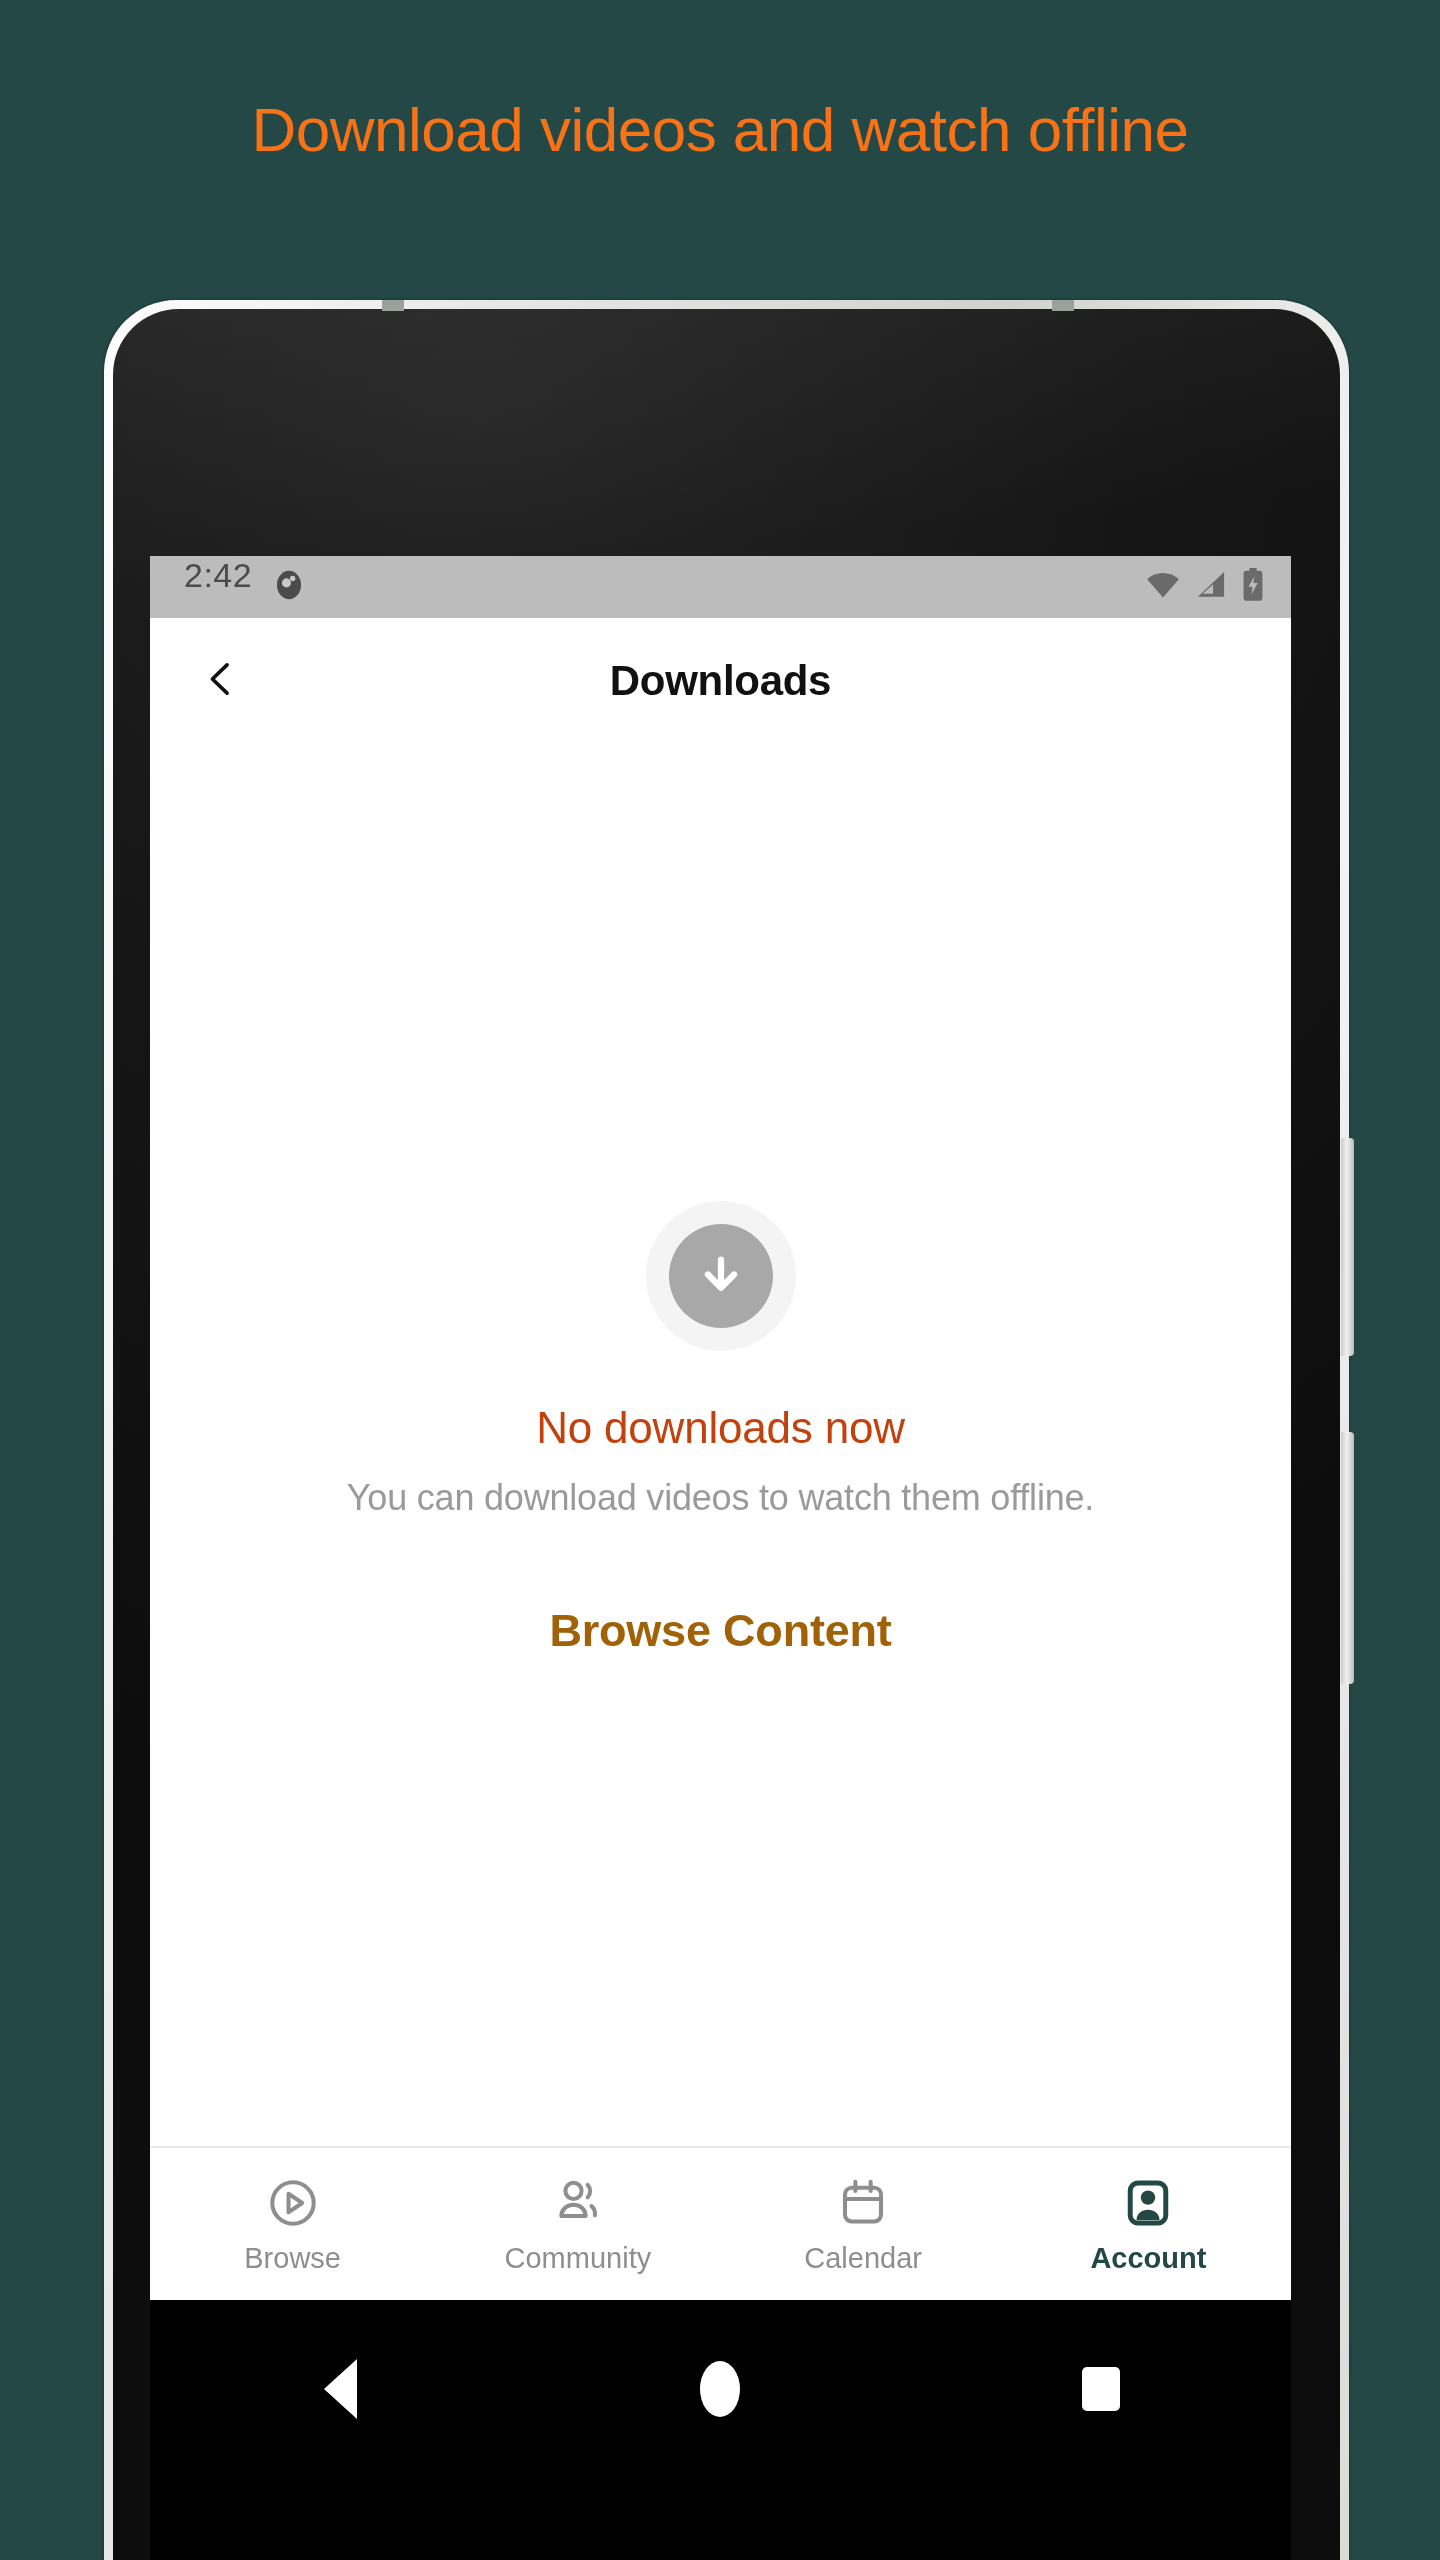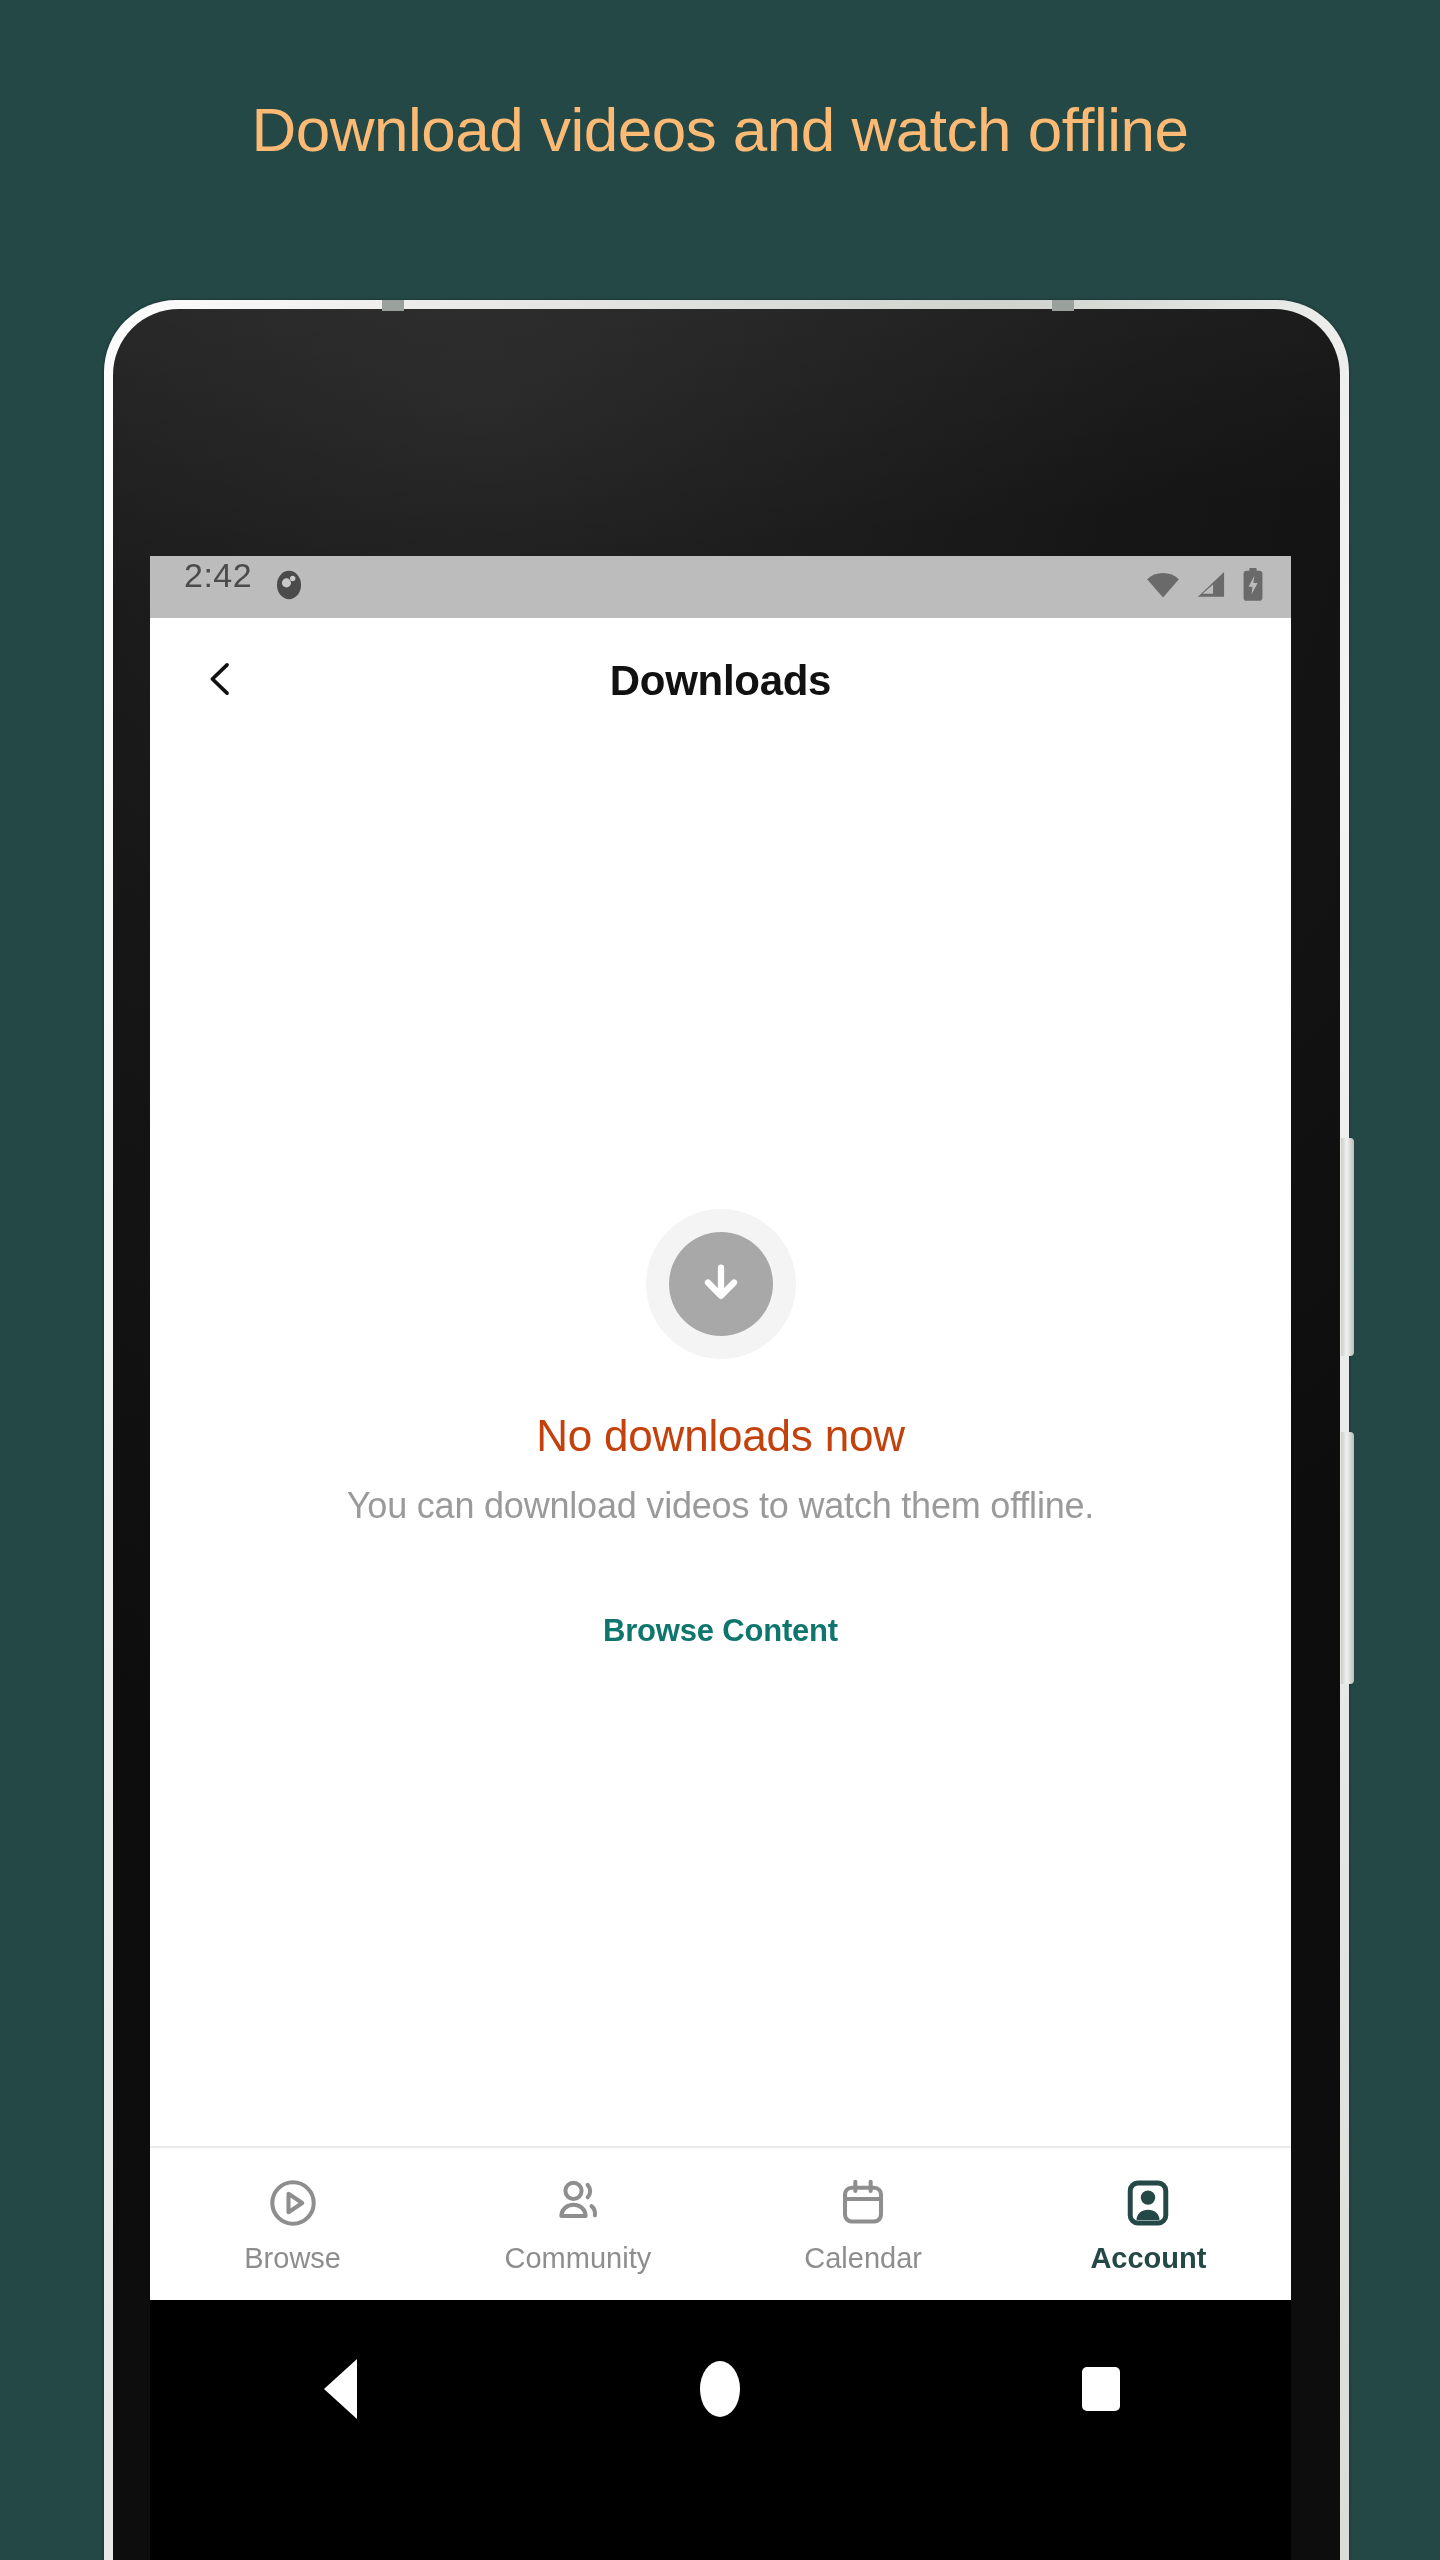--- a/index.html
+++ b/index.html
@@ -14,21 +14,21 @@
     position: relative;
   }
 
   
   .promo-title {
     position: absolute;
     top: 96px;
     left: 0;
     width: 1440px;
     text-align: center;
-    color: #fdba74;
+    color: #f97316;
     font-size: 62px;
     font-weight: 400;
     letter-spacing: -0.5px;
     line-height: 1.1;
     white-space: nowrap;
   }
 
   
   .phone-frame {
     position: absolute;
@@ -228,23 +228,23 @@
   }
   .empty-subtitle {
     margin-top: 24px;
     font-size: 36px;
     color: #9a9a9a;
     font-weight: 400;
     letter-spacing: -0.2px;
   }
   .browse-link {
     margin-top: 86px;
-    font-size: 31px;
+    font-size: 45px;
     font-weight: 700;
-    color: #0f766e;
+    color: #a16207;
     letter-spacing: -0.2px;
     cursor: pointer;
   }
 
   
   .tab-bar {
     position: absolute;
     left: 0;
     bottom: 0;
     width: 1141px;

